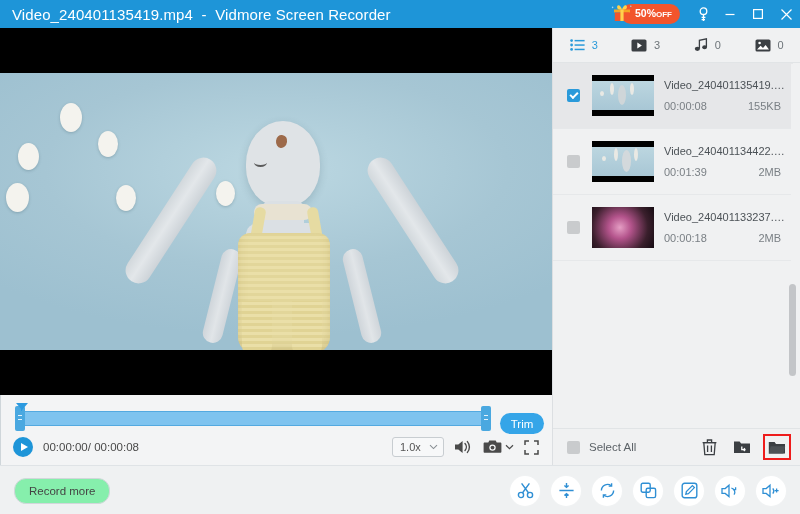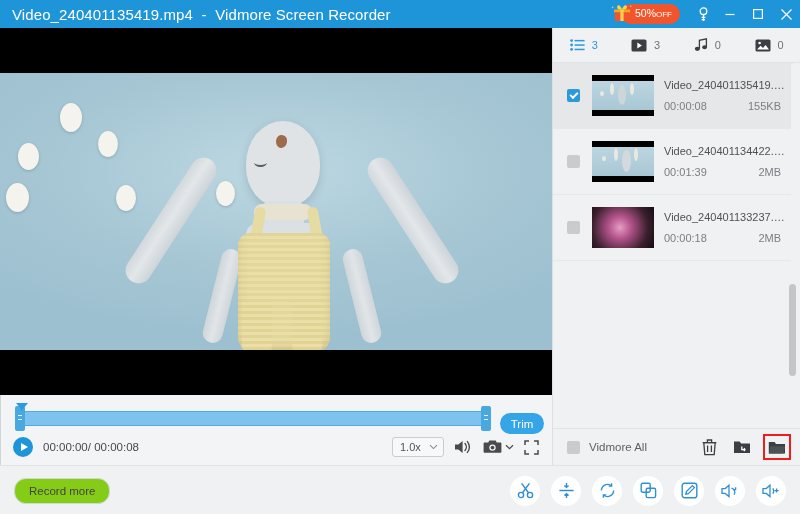--- a/index.html
+++ b/index.html
@@ -43,21 +43,21 @@
     display: flex; align-items: center;
     height: 20px;
     margin-right: 10px;
     position: relative;
   }
   .gift-ico { position: relative; width: 22px; height: 20px; z-index: 2; }
   .promo-badge {
     background: #f2552c;
     color: #fff;
     font-size: 10.5px;
-    font-weight: normal;
+    font-weight: bold;
     border-radius: 10px;
     padding: 2px 8px 2px 14px;
     margin-left: -12px;
     line-height: 14px;
     white-space: nowrap;
   }
   .promo-badge .small { font-size: 8px; }
   .winbtn {
     width: 28px; height: 28px;
     display: flex; align-items: center; justify-content: center;
@@ -273,21 +273,21 @@
     position: absolute; left: 0; top: 465px;
     width: 800px; height: 49px;
     background: #eff1f2;
     border-top: 1px solid #dfe3e6;
     display: flex; align-items: center;
   }
   .record-more {
     margin-left: 14px;
     height: 24px; padding: 0 14px;
     border: 1px solid #d2d7db;
-    background: #84cc16;
+    background: #86efac;
     border-radius: 12px;
     color: #444; font-size: 11.5px;
     display: flex; align-items: center;
     cursor: pointer;
   }
   .tool-icons {
     margin-left: auto; margin-right: 14px;
     display: flex; align-items: center; gap: 11px;
   }
   .circ {
@@ -673,21 +673,21 @@
         </div>
       </div>
     </div>
 
     <div class="scrollbar">
       <div class="scrollthumb"></div>
     </div>
 
     <div class="panel-footer">
       <div class="cbox" style="margin-left:14px;"></div>
-      <div class="select-all-label">Vidmore All</div>
+      <div class="select-all-label">Select All</div>
 
       <div class="footer-icons">
         <div class="fbtn">
           <span>
             <svg width="15" height="17" viewBox="0 0 15 17">
               <path d="M1.8 3.6h11.4l-1 12.1H2.8z" fill="none" stroke="#3b3f43" stroke-width="1.3"></path>
               <path d="M.6 3.6h13.8M5.4 1h4.2v2.6H5.4z" fill="none" stroke="#3b3f43" stroke-width="1.3"></path>
               <path d="M5.6 6.4v6.6M9.4 6.4v6.6" stroke="#3b3f43" stroke-width="1.3"></path>
             </svg>
           </span>

